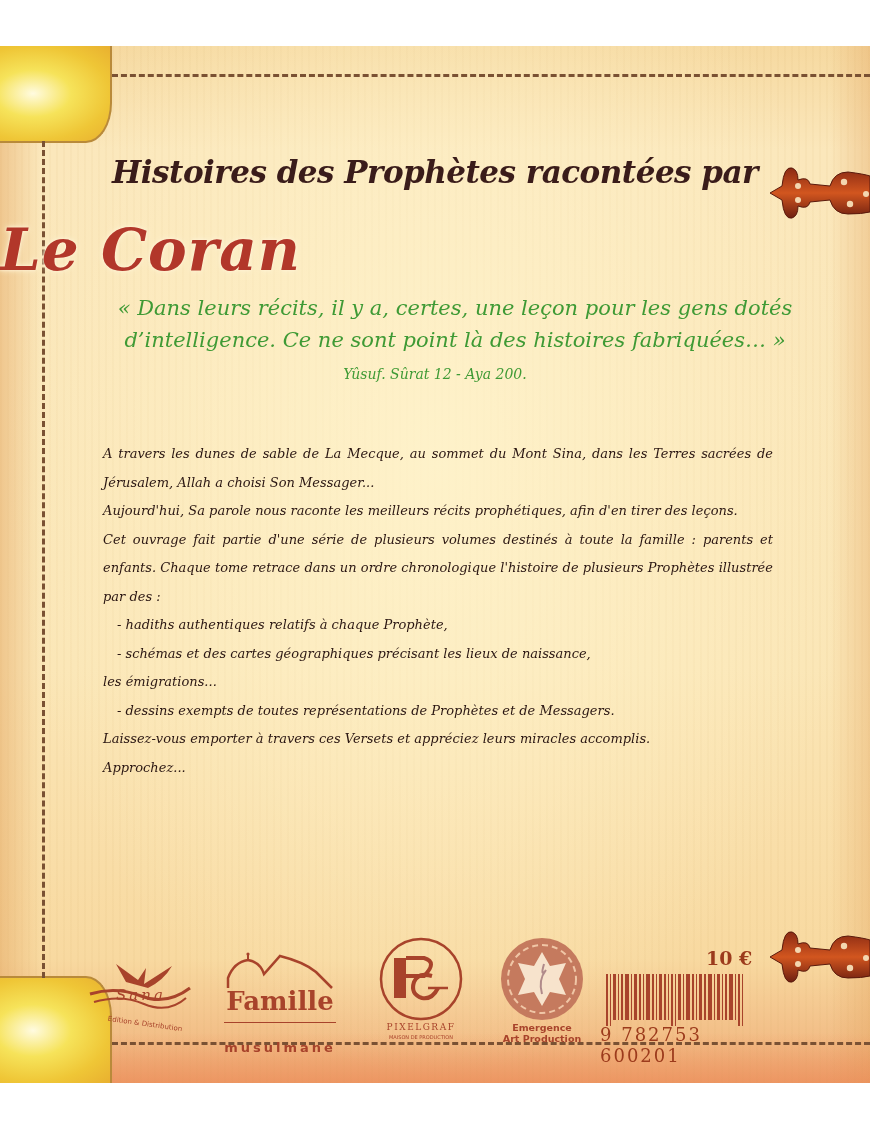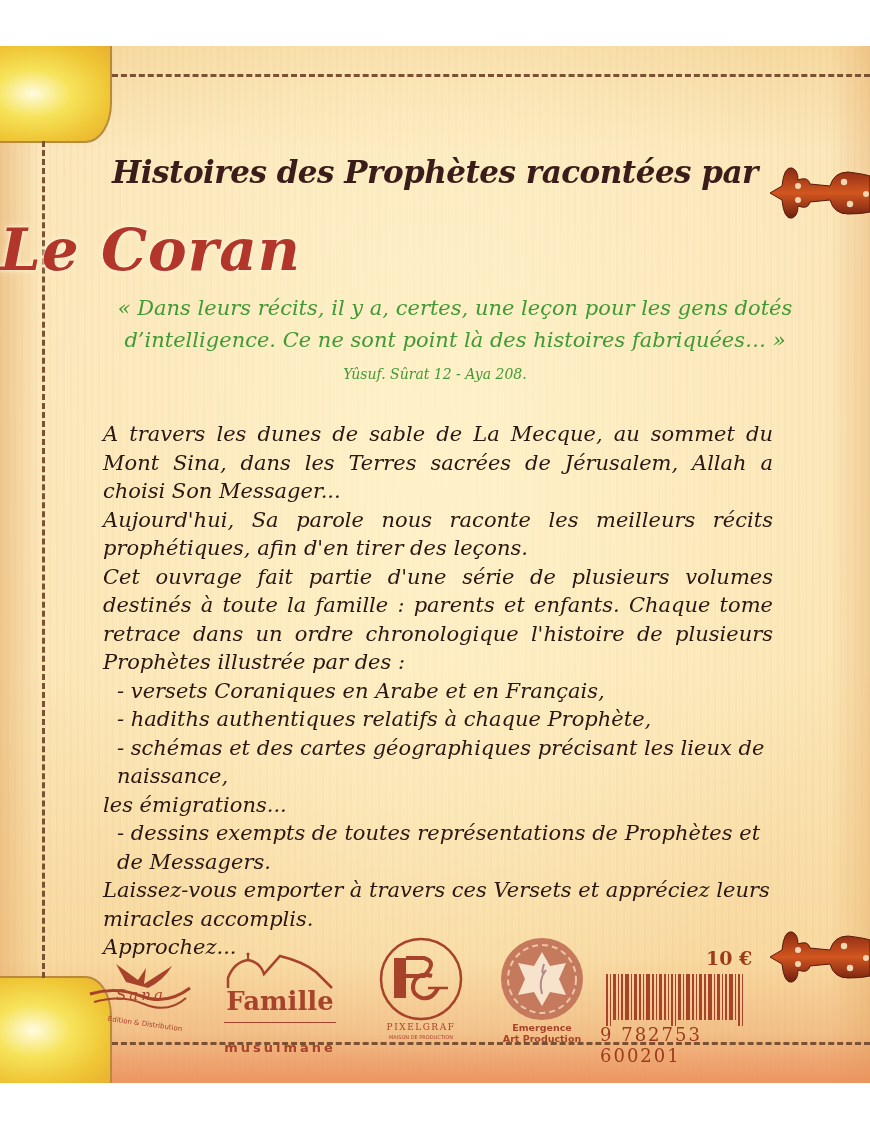--- a/index.html
+++ b/index.html
@@ -39,23 +39,23 @@
     font-family: "DejaVu Serif", serif; font-style: italic; font-weight: bold;
     font-size: 58px; color: #b2372a; letter-spacing: 1px;
     text-shadow: 0 0 3px #fff3d6, 0 0 6px #fff3d6; }
 
   .quote { position:absolute; left:100px; right:60px; top:246px; text-align:center;
     font-family: "DejaVu Serif", serif; font-style: italic;
     font-size: 21px; line-height: 32px; color: #3f9a35; }
   .quote-ref { position:absolute; left:0; right:0; top:320px; text-align:center;
     font-family: "DejaVu Serif", serif; font-style: italic; font-size: 14px; color: #3f9a35; }
 
-  .body-text { position:absolute; left:103px; width:670px; top:374px;
+  .body-text { position:absolute; left:103px; width:670px; top:394px;
     font-family: "DejaVu Serif", serif; font-style: italic;
-    font-size: 21px; line-height: 28.5px; color: #2a1612; }
+    font-size: 13px; line-height: 28.5px; color: #2a1612; }
   .body-text p { margin: 0; }
   .body-text .justify { text-align: justify; text-align-last: left; }
   .body-text .indent { padding-left: 14px; }
 
   .logos { position:absolute; left:0; top:870px; width:870px; height:130px; }
   .logo { position:absolute; }
   .logo-label { position:absolute; text-align:center; }
 
   .price { position:absolute; left:706px; top:901px; font-family:"DejaVu Serif", serif;
     font-weight:bold; font-size:19px; color:#9c3b1c; }
@@ -99,27 +99,26 @@
       <circle cx="30" cy="38" r="3" fill="#f3d7b0"></circle>
     <circle cx="76" cy="20" r="3.2" fill="#f3d7b0"></circle>
       <circle cx="82" cy="42" r="3.2" fill="#f3d7b0"></circle>
     <circle cx="98" cy="32" r="3" fill="#f3d7b0"></circle>
   </svg>
 
   <div class="subtitle">Histoires des Prophètes racontées par</div>
   <div class="title">Le Coran</div>
 
   <div class="quote">« Dans leurs récits, il y a, certes, une leçon pour les gens dotés d’intelligence. Ce ne sont point là des histoires fabriquées… »</div>
-  <div class="quote-ref">Yûsuf. Sûrat 12 - Aya 208.</div>
+  <div class="quote-ref">Yûsuf. Sûrat 12 - Aya 200.</div>
 
   <div class="body-text">
     <p class="justify">A travers les dunes de sable de La Mecque, au sommet du Mont Sina, dans les Terres sacrées de Jérusalem, Allah a choisi Son Messager...</p>
     <p class="justify">Aujourd'hui, Sa parole nous raconte les meilleurs récits prophétiques, afin d'en tirer des leçons.</p>
     <p class="justify">Cet ouvrage fait partie d'une série de plusieurs volumes destinés à toute la famille : parents et enfants. Chaque tome retrace dans un ordre chronologique l'histoire de plusieurs Prophètes illustrée par des :</p>
-    <p class="indent">- versets Coraniques en Arabe et en Français,</p>
     <p class="indent">- hadiths authentiques relatifs à chaque Prophète,</p>
     <p class="indent">- schémas et des cartes géographiques précisant les lieux de naissance,</p>
     <p>les émigrations...</p>
     <p class="indent">- dessins exempts de toutes représentations de Prophètes et de Messagers.</p>
     <p>Laissez-vous emporter à travers ces Versets et appréciez leurs miracles accomplis.</p>
     <p>Approchez...</p>
   </div>
 
   <div class="logos">
 

